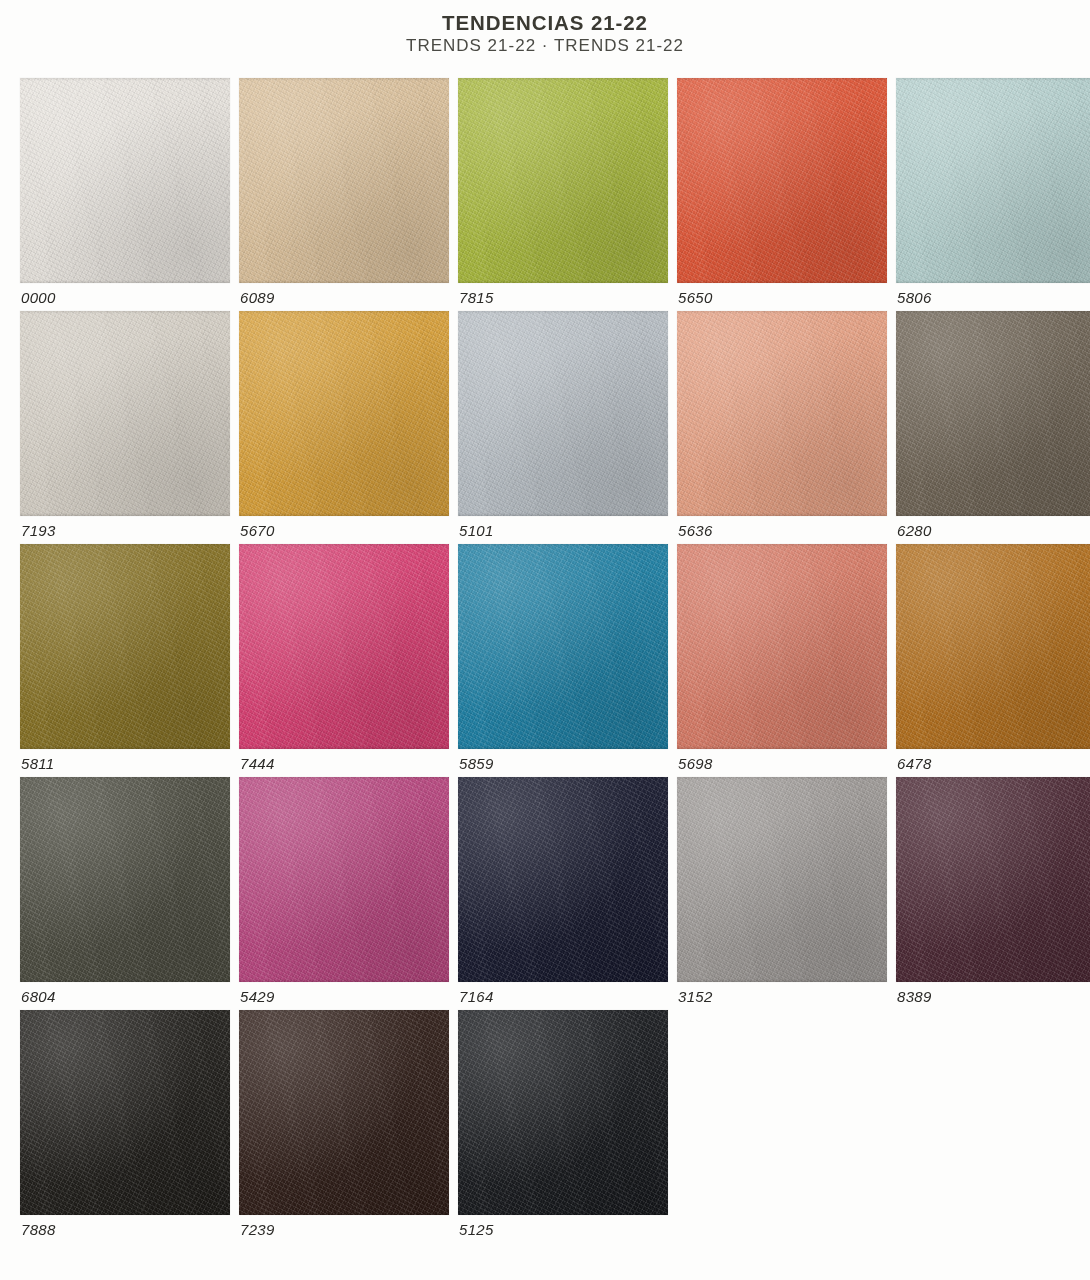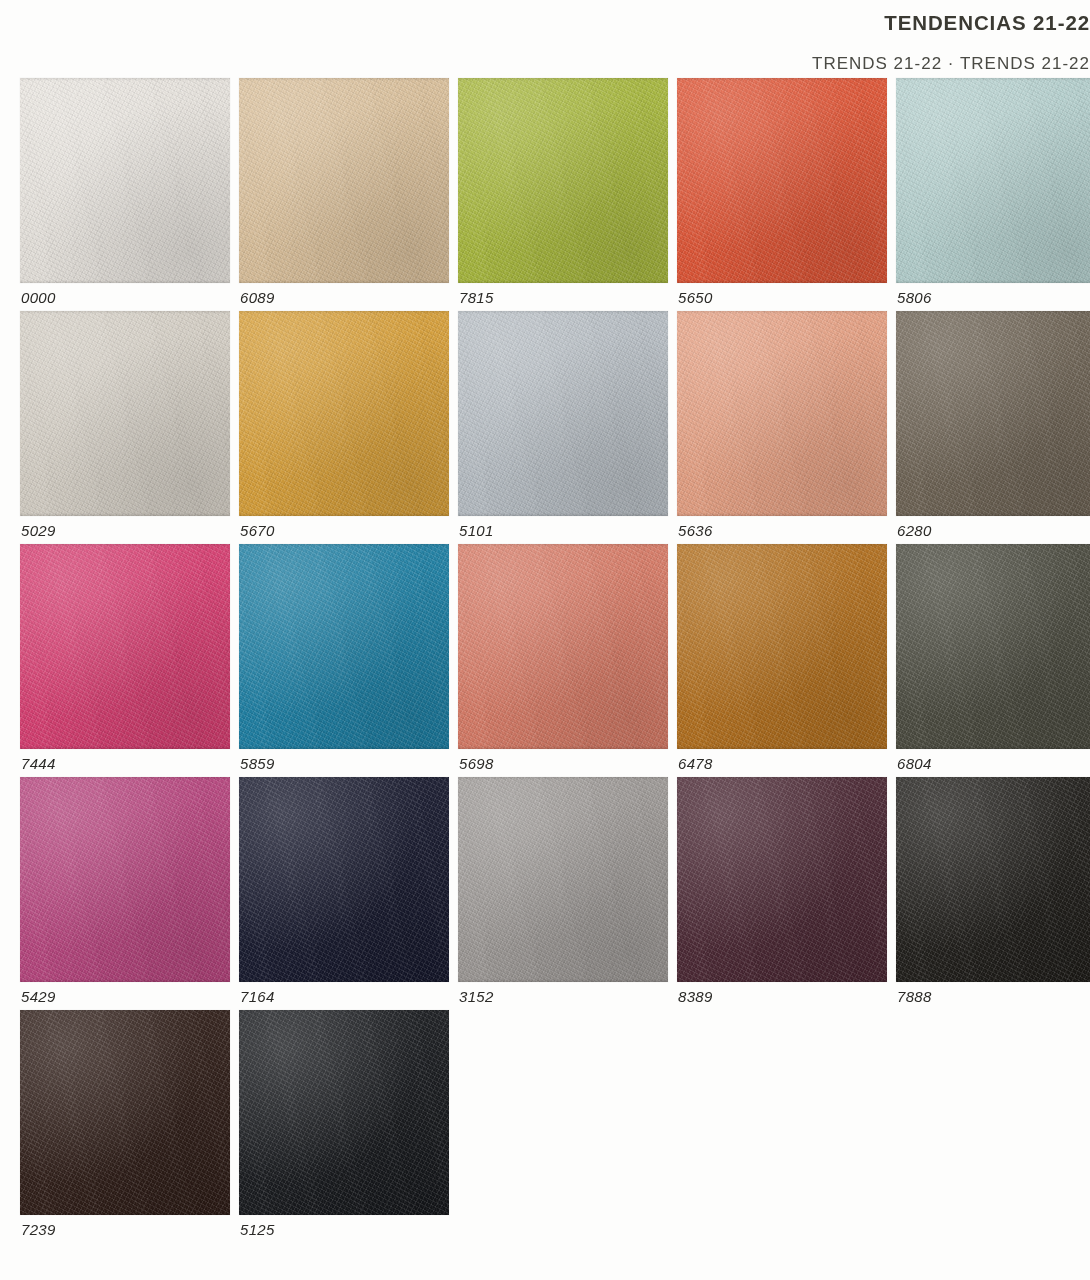--- a/index.html
+++ b/index.html
@@ -19,31 +19,31 @@
     position: relative;
     width: 1090px;
     height: 1280px;
     background: #fdfdfc;
   }
 
   
   .header {
     width: 100%;
     padding-top: 10px;
-    text-align: right;
+    text-align: center;
   }
   .title {
     font-size: 20.5px;
     font-weight: bold;
     letter-spacing: 0.9px;
     color: #3b3a33;
     line-height: 1.25;
   }
   .subtitle {
-    margin-top: 18px;
+    margin-top: 0;
     font-size: 17px;
     font-weight: normal;
     letter-spacing: 1.0px;
     color: #4a4a44;
     line-height: 1.2;
   }
 
   
   .grid {
     position: absolute;
@@ -161,21 +161,21 @@
           <div class="edge-top"></div>
           <div class="edge-bottom"></div>
         </div>
         <div class="code">5806</div>
       </div>
       <div class="cell">
         <div class="swatch" style="background: rgb(215, 209, 199);">
           <div class="edge-top"></div>
           <div class="edge-bottom"></div>
         </div>
-        <div class="code">5029</div>
+        <div class="code">7193</div>
       </div>
       <div class="cell">
         <div class="swatch" style="background: rgb(217, 160, 56);">
           <div class="edge-top"></div>
           <div class="edge-bottom"></div>
         </div>
         <div class="code">5670</div>
       </div>
       <div class="cell">
         <div class="swatch" style="background: rgb(185, 192, 198);">
@@ -192,20 +192,27 @@
         <div class="code">5636</div>
       </div>
       <div class="cell">
         <div class="swatch" style="background: rgb(110, 99, 84);">
           <div class="edge-top"></div>
           <div class="edge-bottom"></div>
         </div>
         <div class="code">6280</div>
       </div>
       <div class="cell">
+        <div class="swatch" style="background: rgb(133, 112, 34);">
+          <div class="edge-top"></div>
+          <div class="edge-bottom"></div>
+        </div>
+        <div class="code">5811</div>
+      </div>
+      <div class="cell">
         <div class="swatch" style="background: rgb(217, 61, 113);">
           <div class="edge-top"></div>
           <div class="edge-bottom"></div>
         </div>
         <div class="code">7444</div>
       </div>
       <div class="cell">
         <div class="swatch" style="background: rgb(27, 127, 164);">
           <div class="edge-top"></div>
           <div class="edge-bottom"></div>

